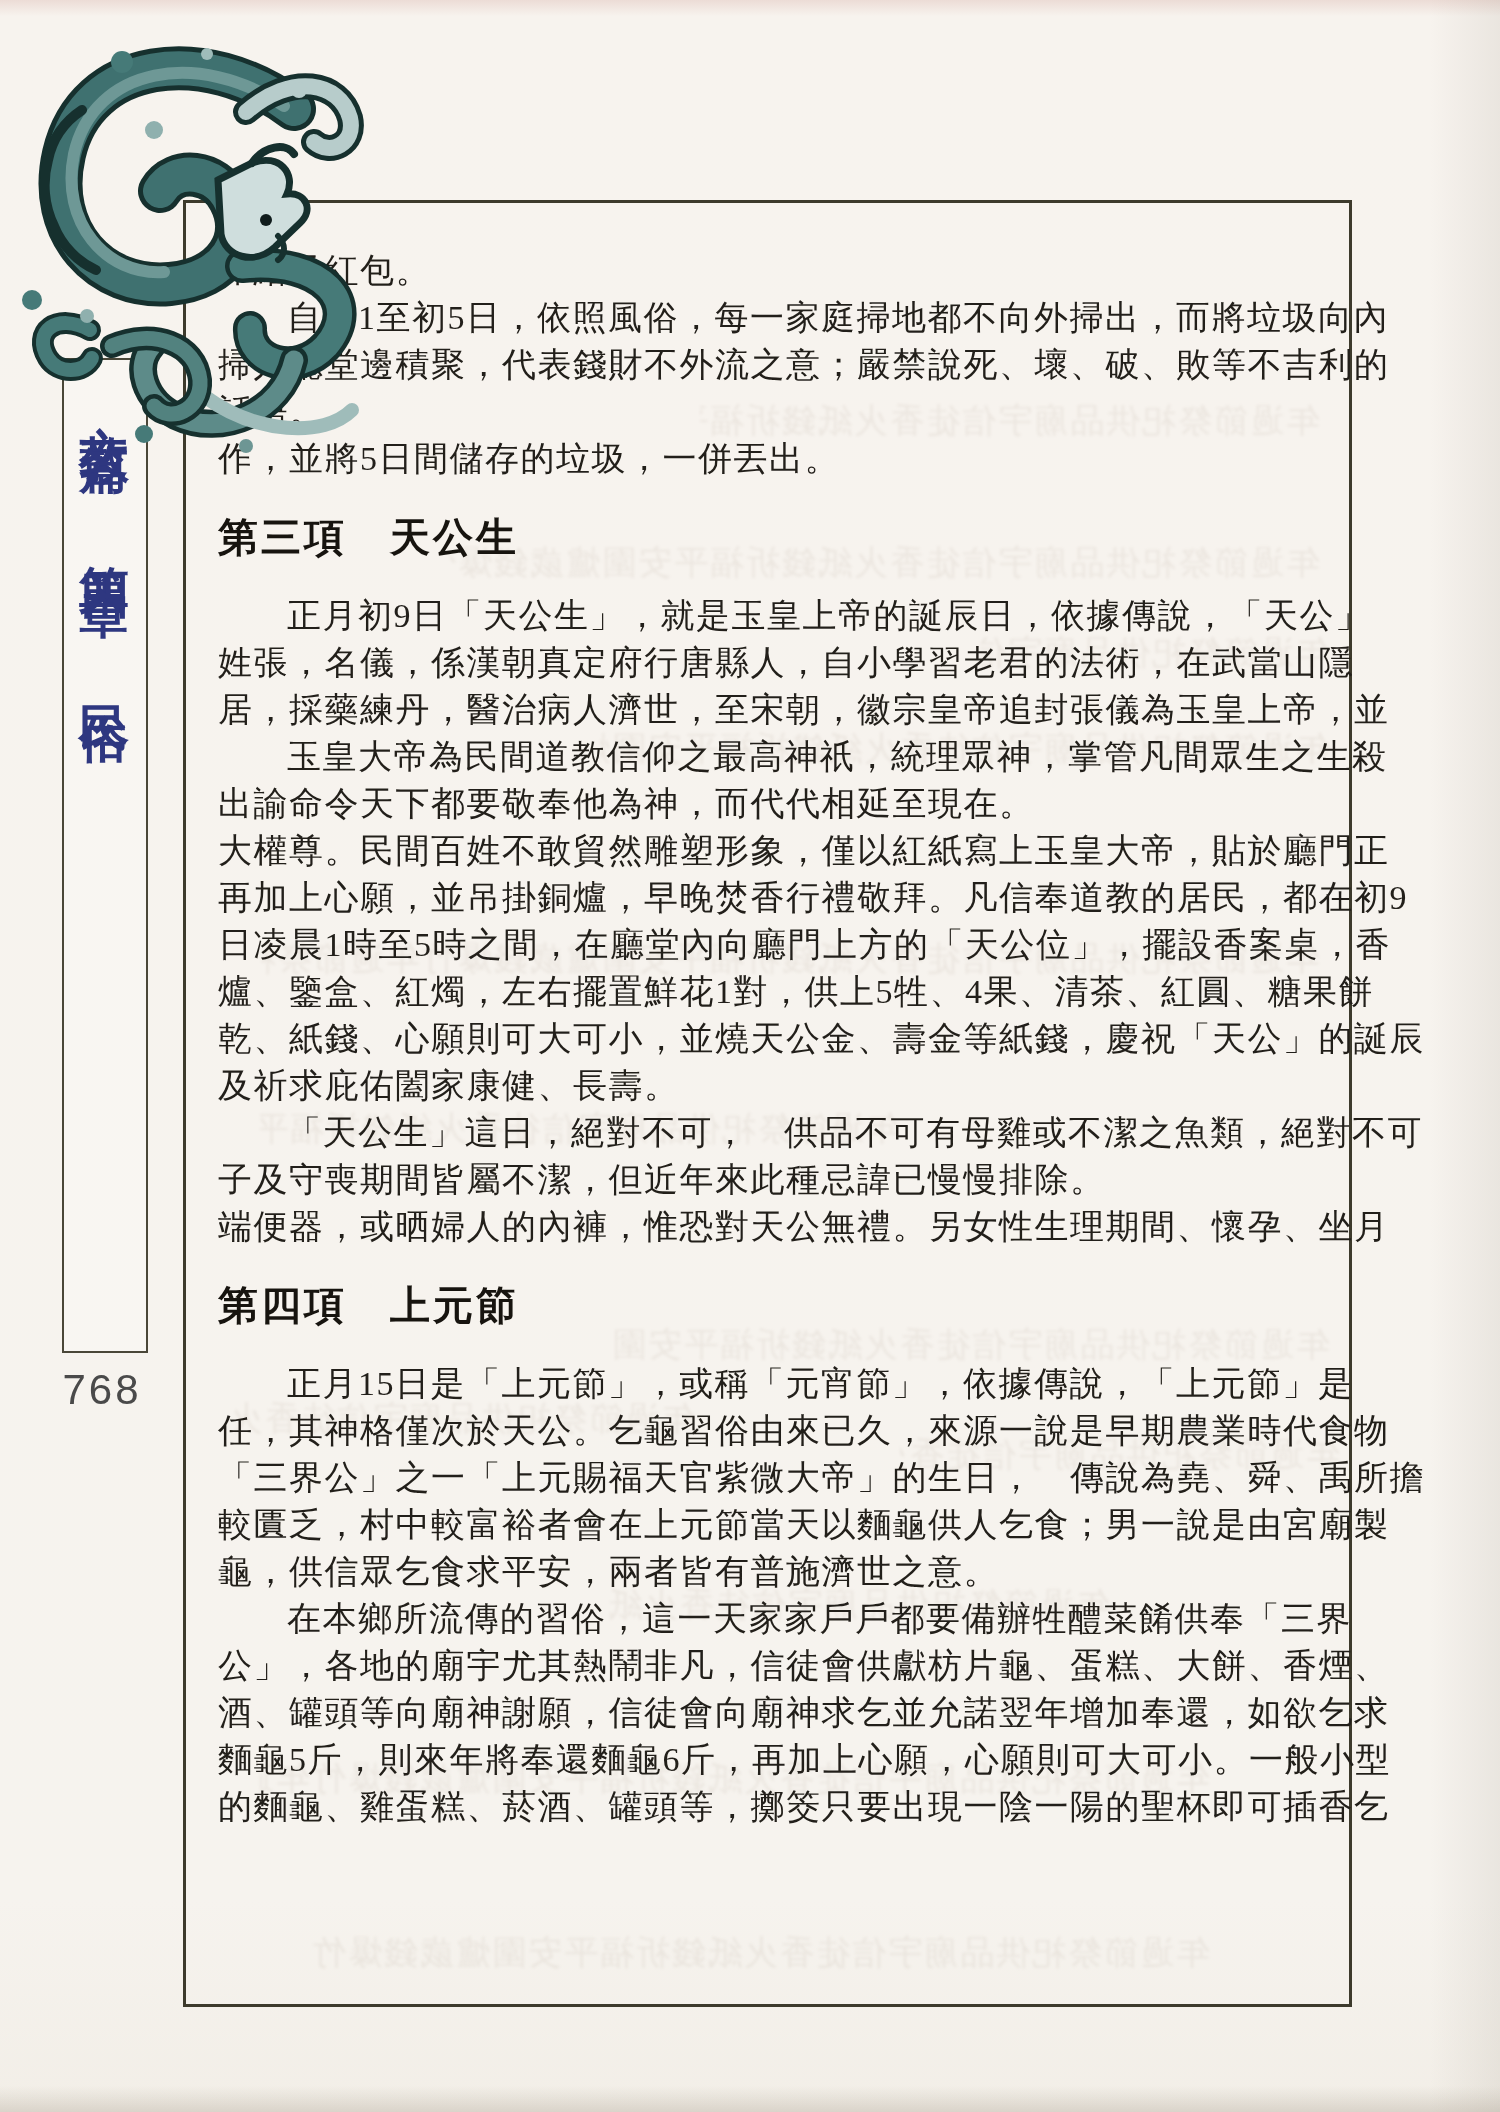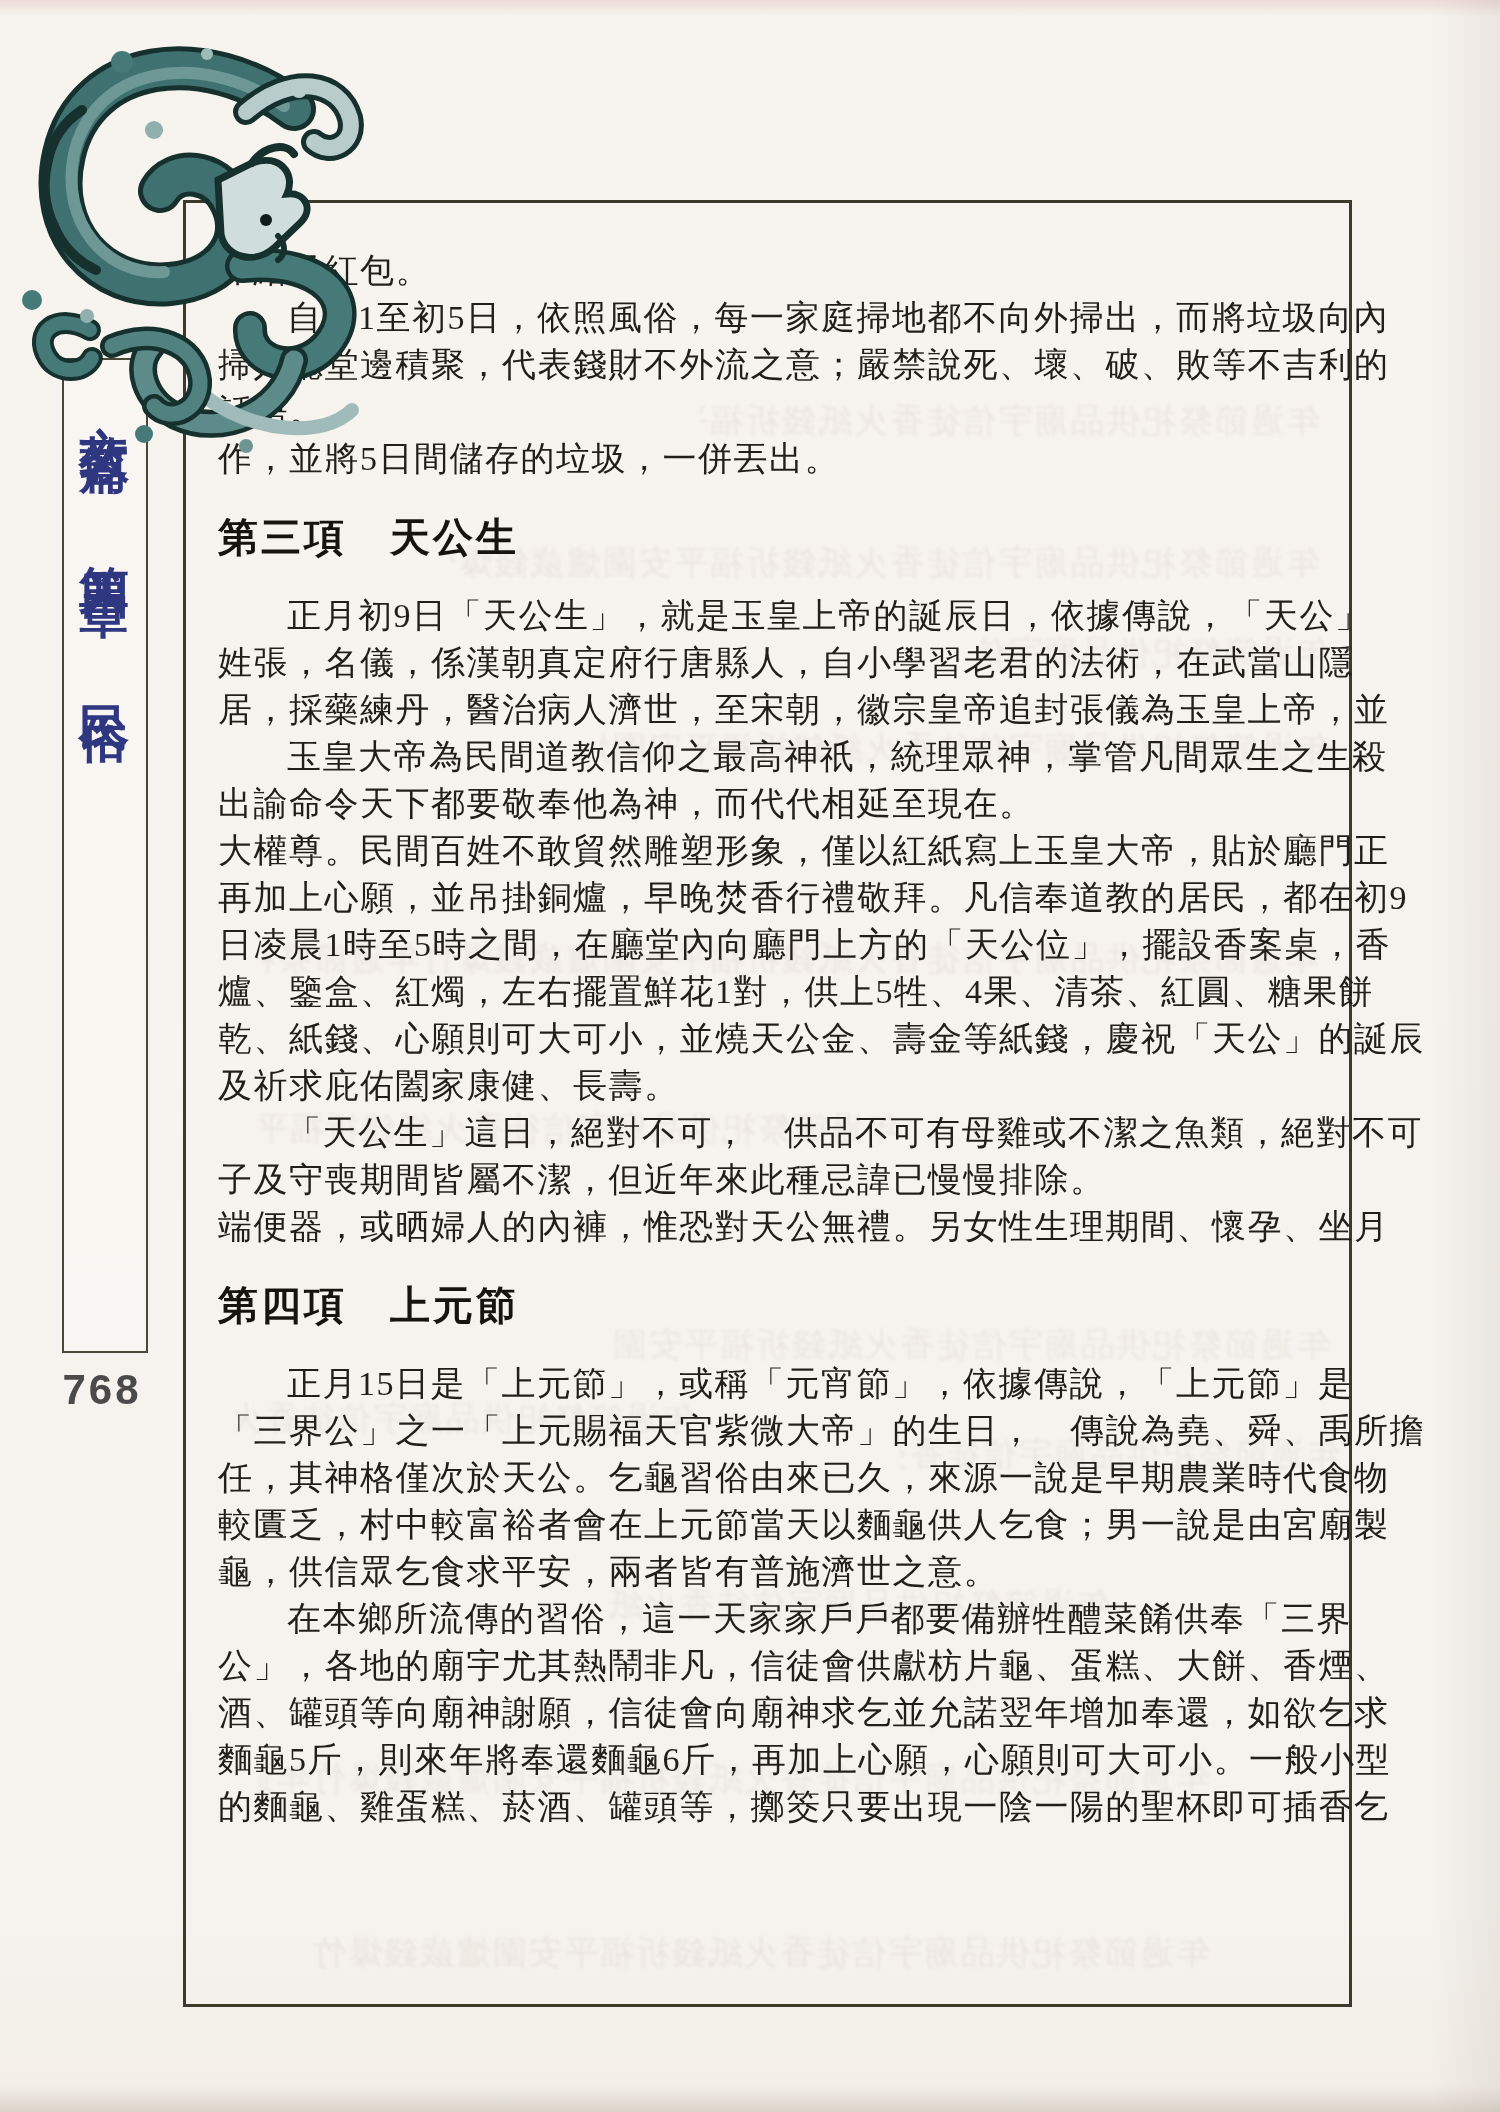--- a/index.html
+++ b/index.html
@@ -54,21 +54,21 @@
     writing-mode:vertical-rl;text-orientation:upright;
     padding-top:26px;font-size:50px;font-weight:600;letter-spacing:10px;
     color:#2e3780;
   }
   .sb-group{display:inline-block;}
   .sb-gap{margin-top:44px;}
 
   #page-number{
     position:absolute;left:50px;top:1366px;width:104px;text-align:center;
     font-family:"Liberation Sans","DejaVu Sans",sans-serif;
-    font-size:42px;font-weight:700;letter-spacing:3px;color:#4a4a4a;z-index:3;
+    font-size:42px;font-weight:400;letter-spacing:3px;color:#4a4a4a;z-index:3;
   }
 
   
   #ornament{position:absolute;left:-6px;top:14px;width:374px;height:470px;z-index:6;}
 </style>
 </head>
 <body>
 
 <div id="page">
 
@@ -108,22 +108,22 @@
         <div class="line">再加上心願，並吊掛銅爐，早晚焚香行禮敬拜。凡信奉道教的居民，都在初9</div>
         <div class="line">日凌晨1時至5時之間，在廳堂內向廳門上方的「天公位」，擺設香案桌，香</div>
         <div class="line">爐、鑒盒、紅燭，左右擺置鮮花1對，供上5牲、4果、清茶、紅圓、糖果餅</div>
         <div class="line">乾、紙錢、心願則可大可小，並燒天公金、壽金等紙錢，慶祝「天公」的誕辰</div>
         <div class="line">及祈求庇佑闔家康健、長壽。</div>
         <div class="line indent">「天公生」這日，絕對不可，　供品不可有母雞或不潔之魚類，絕對不可</div>
         <div class="line">子及守喪期間皆屬不潔，但近年來此種忌諱已慢慢排除。</div>
         <div class="line">端便器，或晒婦人的內褲，惟恐對天公無禮。另女性生理期間、懷孕、坐月</div>
         <div class="heading">第四項　上元節</div>
         <div class="line indent">正月15日是「上元節」，或稱「元宵節」，依據傳說，「上元節」是</div>
+        <div class="line">任，其神格僅次於天公。乞龜習俗由來已久，來源一說是早期農業時代食物</div>
         <div class="line">「三界公」之一「上元賜福天官紫微大帝」的生日，　傳說為堯、舜、禹所擔</div>
-        <div class="line">任，其神格僅次於天公。乞龜習俗由來已久，來源一說是早期農業時代食物</div>
         <div class="line">較匱乏，村中較富裕者會在上元節當天以麵龜供人乞食；男一說是由宮廟製</div>
         <div class="line">龜，供信眾乞食求平安，兩者皆有普施濟世之意。</div>
         <div class="line indent">在本鄉所流傳的習俗，這一天家家戶戶都要備辦牲醴菜餚供奉「三界</div>
         <div class="line">公」，各地的廟宇尤其熱鬧非凡，信徒會供獻枋片龜、蛋糕、大餅、香煙、</div>
         <div class="line">酒、罐頭等向廟神謝願，信徒會向廟神求乞並允諾翌年增加奉還，如欲乞求</div>
         <div class="line">麵龜5斤，則來年將奉還麵龜6斤，再加上心願，心願則可大可小。一般小型</div>
         <div class="line">的麵龜、雞蛋糕、菸酒、罐頭等，擲筊只要出現一陰一陽的聖杯即可插香乞</div>
       </div>
   </div>
 

